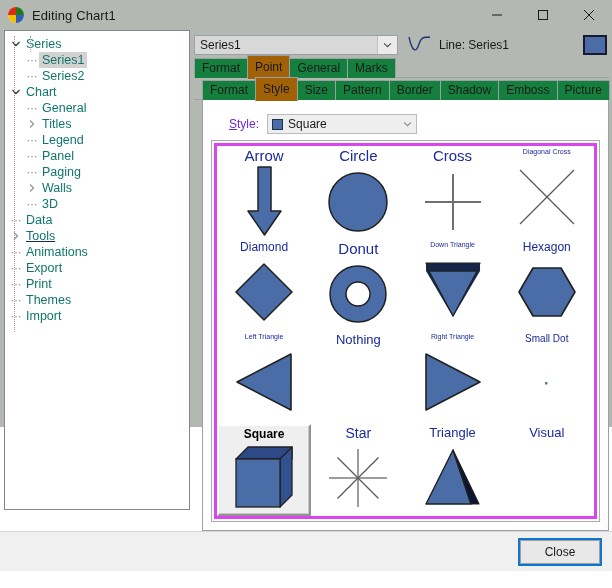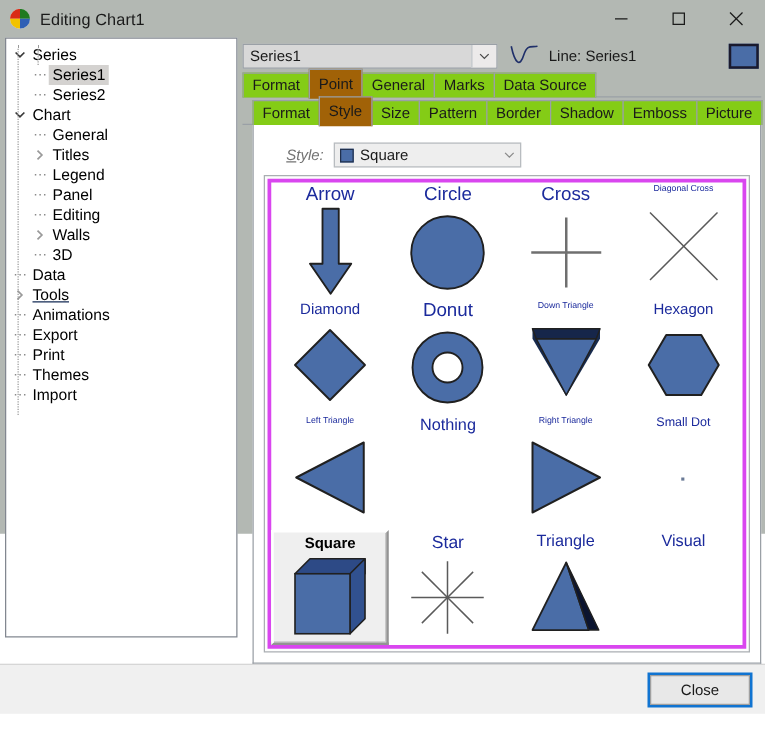--- a/index.html
+++ b/index.html
@@ -109,21 +109,21 @@
   .expander svg { display:block; }
   .dots {
     width: 14px; height: 16px;
     flex: 0 0 14px;
     display:flex; align-items:center; justify-content:center;
     color: #8a8a8a;
     font-size: 11px;
   }
   .tlabel {
     padding: 0 3px;
-    color: #000000;
+    color: #0f766e;
   }
   .trow.selected .tlabel {
     background: #d4d2d0;
   }
 
   
   .vguide {
     position: absolute;
     border-left: 1px dotted #9a9a9a;
   }
@@ -206,21 +206,21 @@
     height: 1px;
     background: #9aa0a6;
     z-index: 0;
   }
   .tab {
     font-size: 12px;
     color: #1a1a1a;
     padding: 2px 7px 3px 7px;
     border: 1px solid #9aa0a6;
     border-bottom: none;
-    background: #84cc16;
+    background: #15803d;
     margin-right: -1px;
     position: relative;
     z-index: 1;
     line-height: 15px;
     box-sizing: border-box;
     height: 20px;
   }
   .tab.active {
     background: #a16207;
     height: 24px;
@@ -246,23 +246,22 @@
   
   #style-row {
     height: 28px;
     flex: 0 0 28px;
     display: flex;
     align-items: center;
     padding-left: 18px;
   }
   #style-label {
     font-size: 12px;
-    color: #737373;
+    color: #6d28d9;
     margin-right: 8px;
-    font-style: italic;
   }
   #style-label u { text-decoration: underline; }
   #style-combo {
     width: 150px; height: 20px;
     background: #eeeeee;
     border: 1px solid #b8bcc0;
     box-sizing: border-box;
     display: flex;
     align-items: center;
     padding-left: 4px;
@@ -440,21 +439,21 @@
           <div class="trow" style="padding-left: 20px;">
             <span class="dots">⋯</span>
             <span class="tlabel">Legend</span>
           </div>
           <div class="trow" style="padding-left: 20px;">
             <span class="dots">⋯</span>
             <span class="tlabel">Panel</span>
           </div>
           <div class="trow" style="padding-left: 20px;">
             <span class="dots">⋯</span>
-            <span class="tlabel">Editing</span>
+            <span class="tlabel">Paging</span>
           </div>
           <div class="trow" style="padding-left: 20px;">
             <span class="expander">
               <svg width="8" height="10" viewBox="0 0 8 10">
                 <polyline points="2,1.5 5.5,5 2,8.5" fill="none" stroke="#9a9a9a" stroke-width="1.4"></polyline>
               </svg>
             </span>
             <span class="tlabel">Walls</span>
           </div>
           <div class="trow" style="padding-left: 20px;">
@@ -516,21 +515,20 @@
         </div>
         <div id="line-label">Line: Series1</div>
         <div id="color-swatch"></div>
       </div>
 
       <div class="tabstrip row1" id="tabs-primary">
           <div class="tab"><span>Format</span></div>
           <div class="tab active"><span>Point</span></div>
           <div class="tab"><span>General</span></div>
           <div class="tab"><span>Marks</span></div>
-          <div class="tab"><span>Data Source</span></div>
         </div>
       <div class="tabstrip row2" id="tabs-secondary">
           <div class="tab"><span>Format</span></div>
           <div class="tab active"><span>Style</span></div>
           <div class="tab"><span>Size</span></div>
           <div class="tab"><span>Pattern</span></div>
           <div class="tab"><span>Border</span></div>
           <div class="tab"><span>Shadow</span></div>
           <div class="tab"><span>Emboss</span></div>
           <div class="tab"><span>Picture</span></div>

